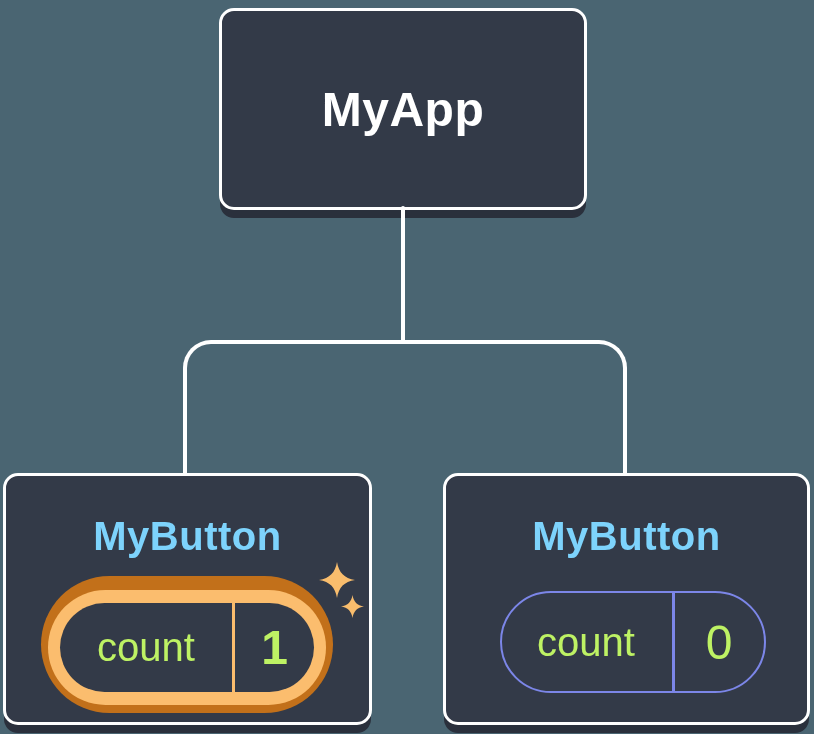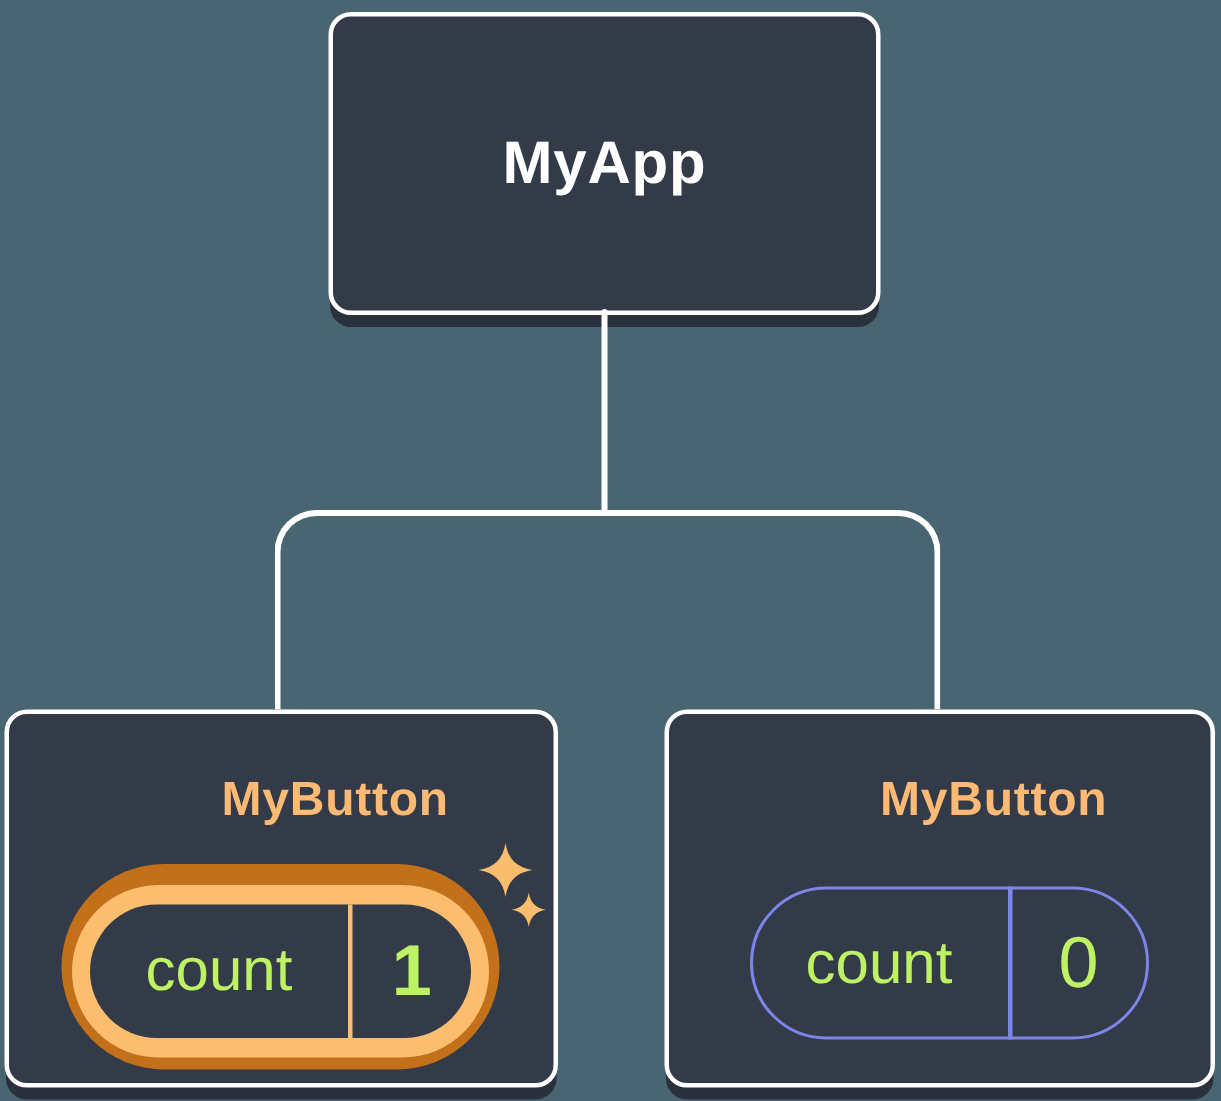--- a/index.html
+++ b/index.html
@@ -31,27 +31,26 @@
     box-shadow:0 9px 0 -1px #2a303c;
     z-index:2;
   }
   .node.root{
     left:219px;top:8px;width:368px;height:202px;
     display:flex;align-items:center;justify-content:center;
   }
   .node.child-left{left:3px;top:473px;width:369px;height:252px;}
   .node.child-right{left:443px;top:473px;width:367px;height:252px;}
   .root-title{
-    color:#ffffff;font-size:40px;font-weight:600;letter-spacing:.5px;
+    color:#ffffff;font-size:48px;font-weight:600;letter-spacing:.5px;
   }
   .node-title{
     position:absolute;left:0;top:38px;width:100%;
-    text-align:center;color:#fdba74;font-size:32px;font-weight:600;
+    text-align:center;color:#7dd3fc;font-size:40px;font-weight:600;
     letter-spacing:.5px;
-    padding-left:36px;
   }
   
   .hl-outer{
     position:absolute;left:35px;top:100px;width:292px;height:137px;
     background:#c2701a;border-radius:999px;
   }
   .hl-inner{
     position:absolute;left:42px;top:114px;width:278px;height:115px;
     background:#fbbd6e;border-radius:999px;
   }

